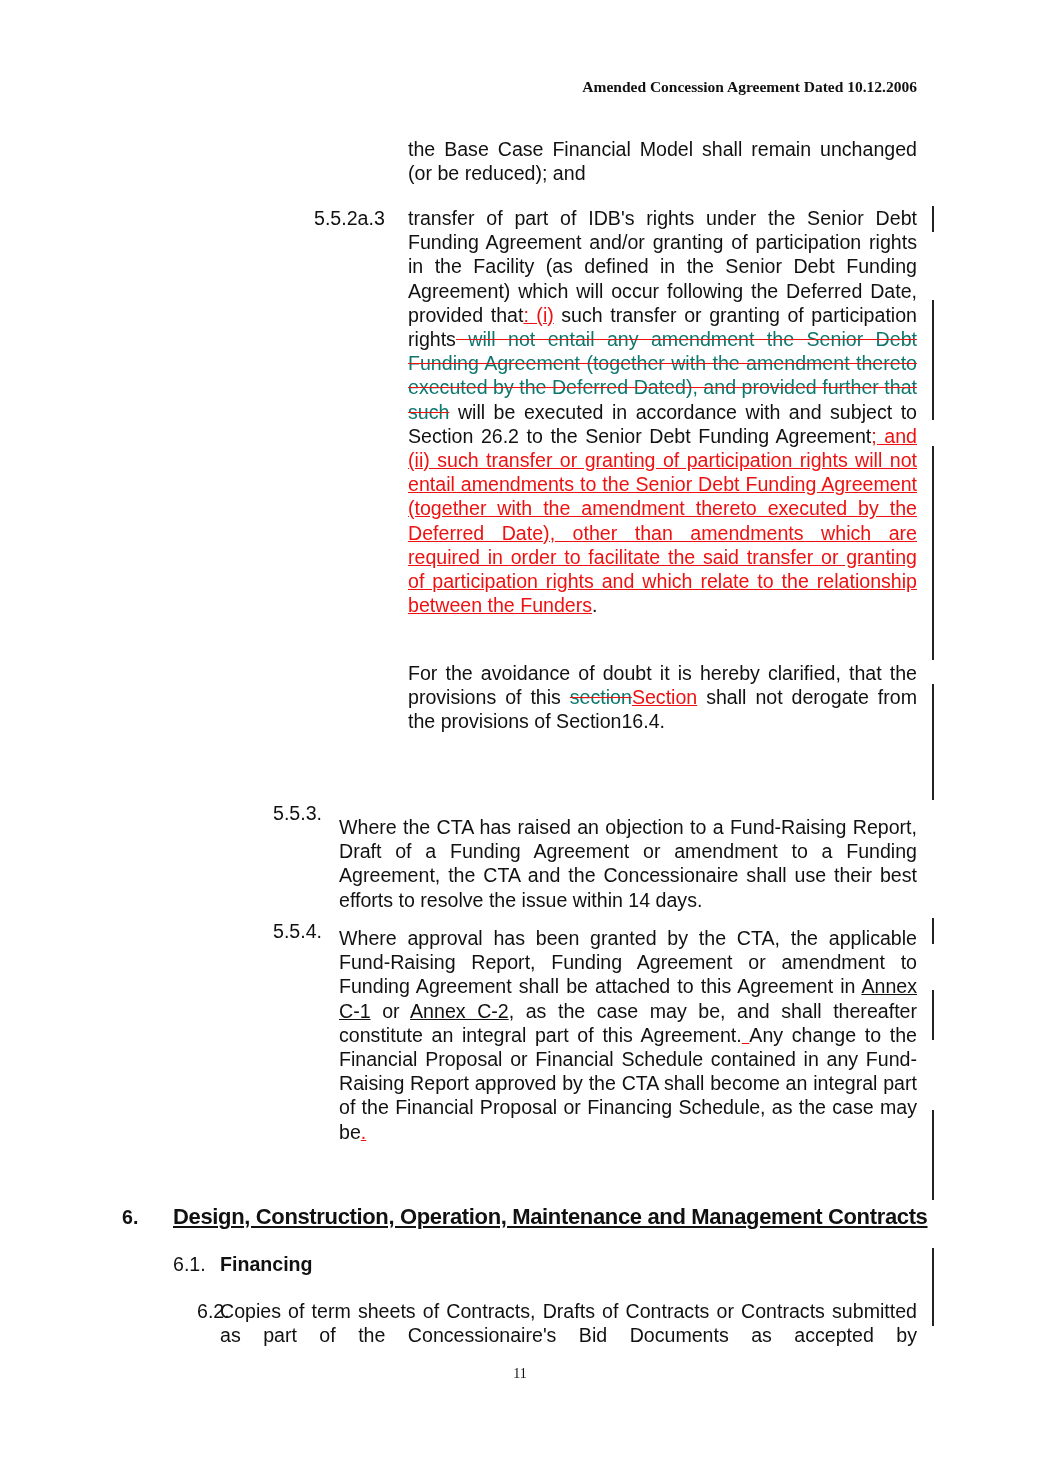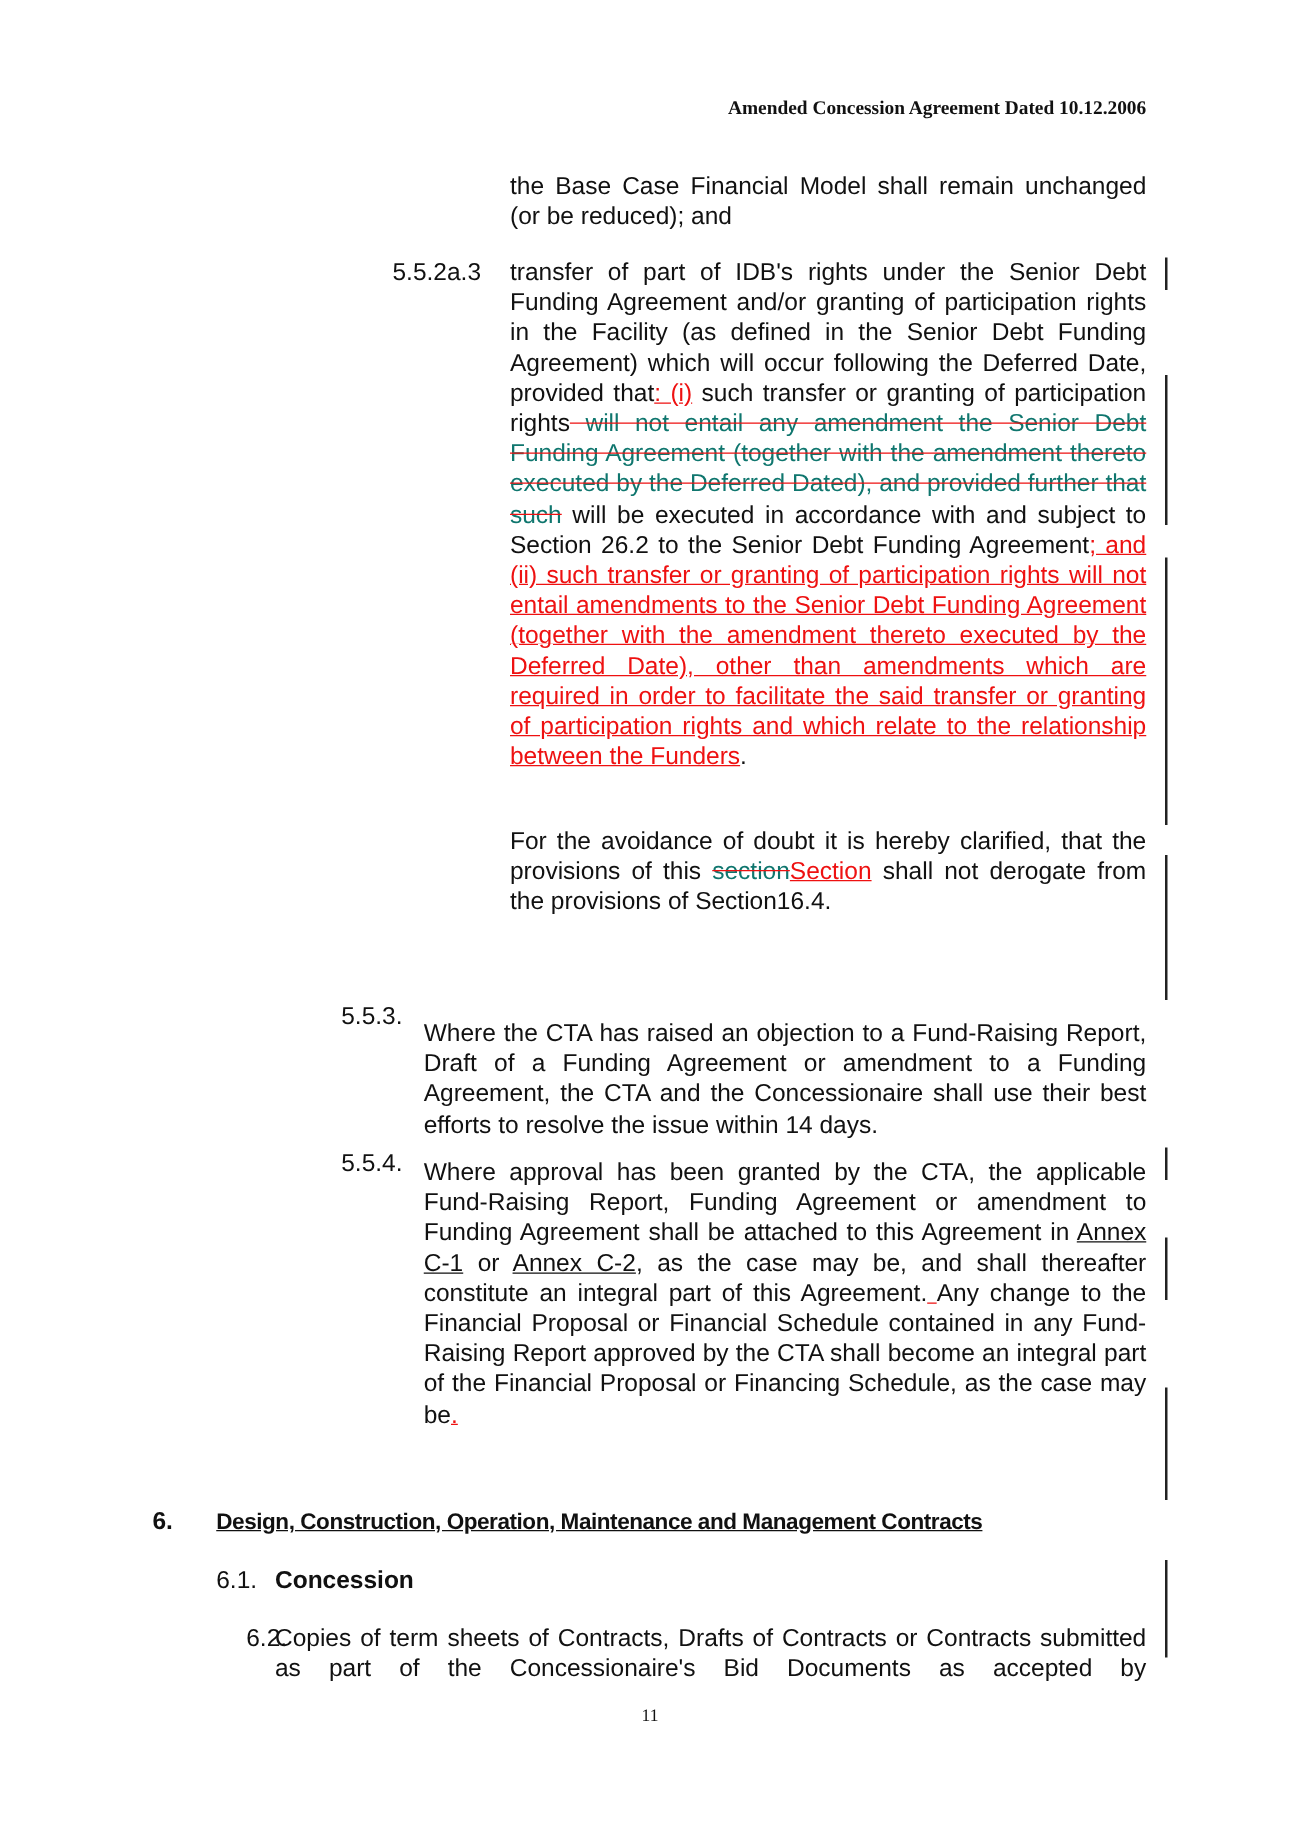--- a/index.html
+++ b/index.html
@@ -5,21 +5,21 @@
   html, body { margin: 0; padding: 0; background: #ffffff; }
   body { width: 1040px; height: 1471px; position: relative; overflow: hidden; font-family: "Liberation Sans", sans-serif; color: #111; }
   .header { position: absolute; right: 123px; top: 77px; text-align: right; font-family: "Liberation Serif", serif; font-weight: bold; font-size: 15.5px; line-height: 20px; color: #111; }
   .para { position: absolute; font-size: 19.6px; line-height: 24.2px; text-align: justify; text-align-last: left; }
   .para.justlast { text-align-last: justify; }
   .num { position: absolute; font-size: 19.6px; line-height: 24.2px; }
   .ins { color: #ee1111; text-decoration: underline; text-decoration-color: #ee1111; }
   .del { color: #0f766e; text-decoration: line-through; text-decoration-color: #ee1111; }
   .ul { text-decoration: underline; }
   .bold { font-weight: bold; }
-  .heading6 { position: absolute; left: 173px; top: 1205px; width: 744px; font-size: 18px; font-weight: bold; text-decoration: underline; line-height: 24px; white-space: nowrap; letter-spacing: -0.35px; }
+  .heading6 { position: absolute; left: 173px; top: 1205px; width: 744px; font-size: 22px; font-weight: bold; text-decoration: underline; line-height: 24px; white-space: nowrap; letter-spacing: -0.35px; }
   .bar { position: absolute; left: 932px; width: 2px; background: #222; }
   .pageno { position: absolute; left: 0; width: 1040px; top: 1366px; text-align: center; font-family: "Liberation Serif", serif; font-size: 14px; }
 </style>
 </head>
 <body>
 
 <div class="header">
   <div>Amended Concession Agreement Dated 10.12.2006</div>
 </div>
 
@@ -43,21 +43,21 @@
 
 <div class="num" style="left:273px; top:919px;">5.5.4.</div>
 <div class="para" style="left:339px; top:926px; width:578px;">
   <span>Where approval has been granted by the CTA, the applicable Fund-Raising Report, Funding Agreement or amendment to Funding Agreement shall be attached to this Agreement in </span><span class="ul">Annex C-1</span><span> or </span><span class="ul">Annex C-2</span><span>, </span><span class="ins"> </span><span>as the case may be, and shall thereafter constitute an integral part of this Agreement.</span><span class="ins"> </span><span> Any change to the Financial Proposal or Financial Schedule contained in any Fund-Raising Report approved by the CTA shall become an integral part of the Financial Proposal or Financing Schedule, as the case may be</span><span class="ins">.</span>
 </div>
 
 <div class="num bold" style="left:122px; top:1205px;">6.</div>
 <div class="heading6">Design, Construction, Operation, Maintenance and Management Contracts</div>
 
 <div class="num" style="left:173px; top:1252px;">6.1.</div>
-<div class="num bold" style="left:220px; top:1252px;">Concession</div>
+<div class="num bold" style="left:220px; top:1252px;">Financing</div>
 
 <div class="num" style="left:173px; top:1299px;margin-left:24px;">6.2.</div>
 <div class="para justlast" style="left:220px; top:1299px; width:697px;">
   <span>Copies of term sheets of Contracts, Drafts of Contracts or Contracts submitted as part of the Concessionaire's Bid Documents as accepted by</span>
 </div>
 
 <div class="bar" style="top:206px; height:26px;"></div>
 <div class="bar" style="top:300px; height:120px;"></div>
 <div class="bar" style="top:446px; height:214px;"></div>
 <div class="bar" style="top:684px; height:116px;"></div>

